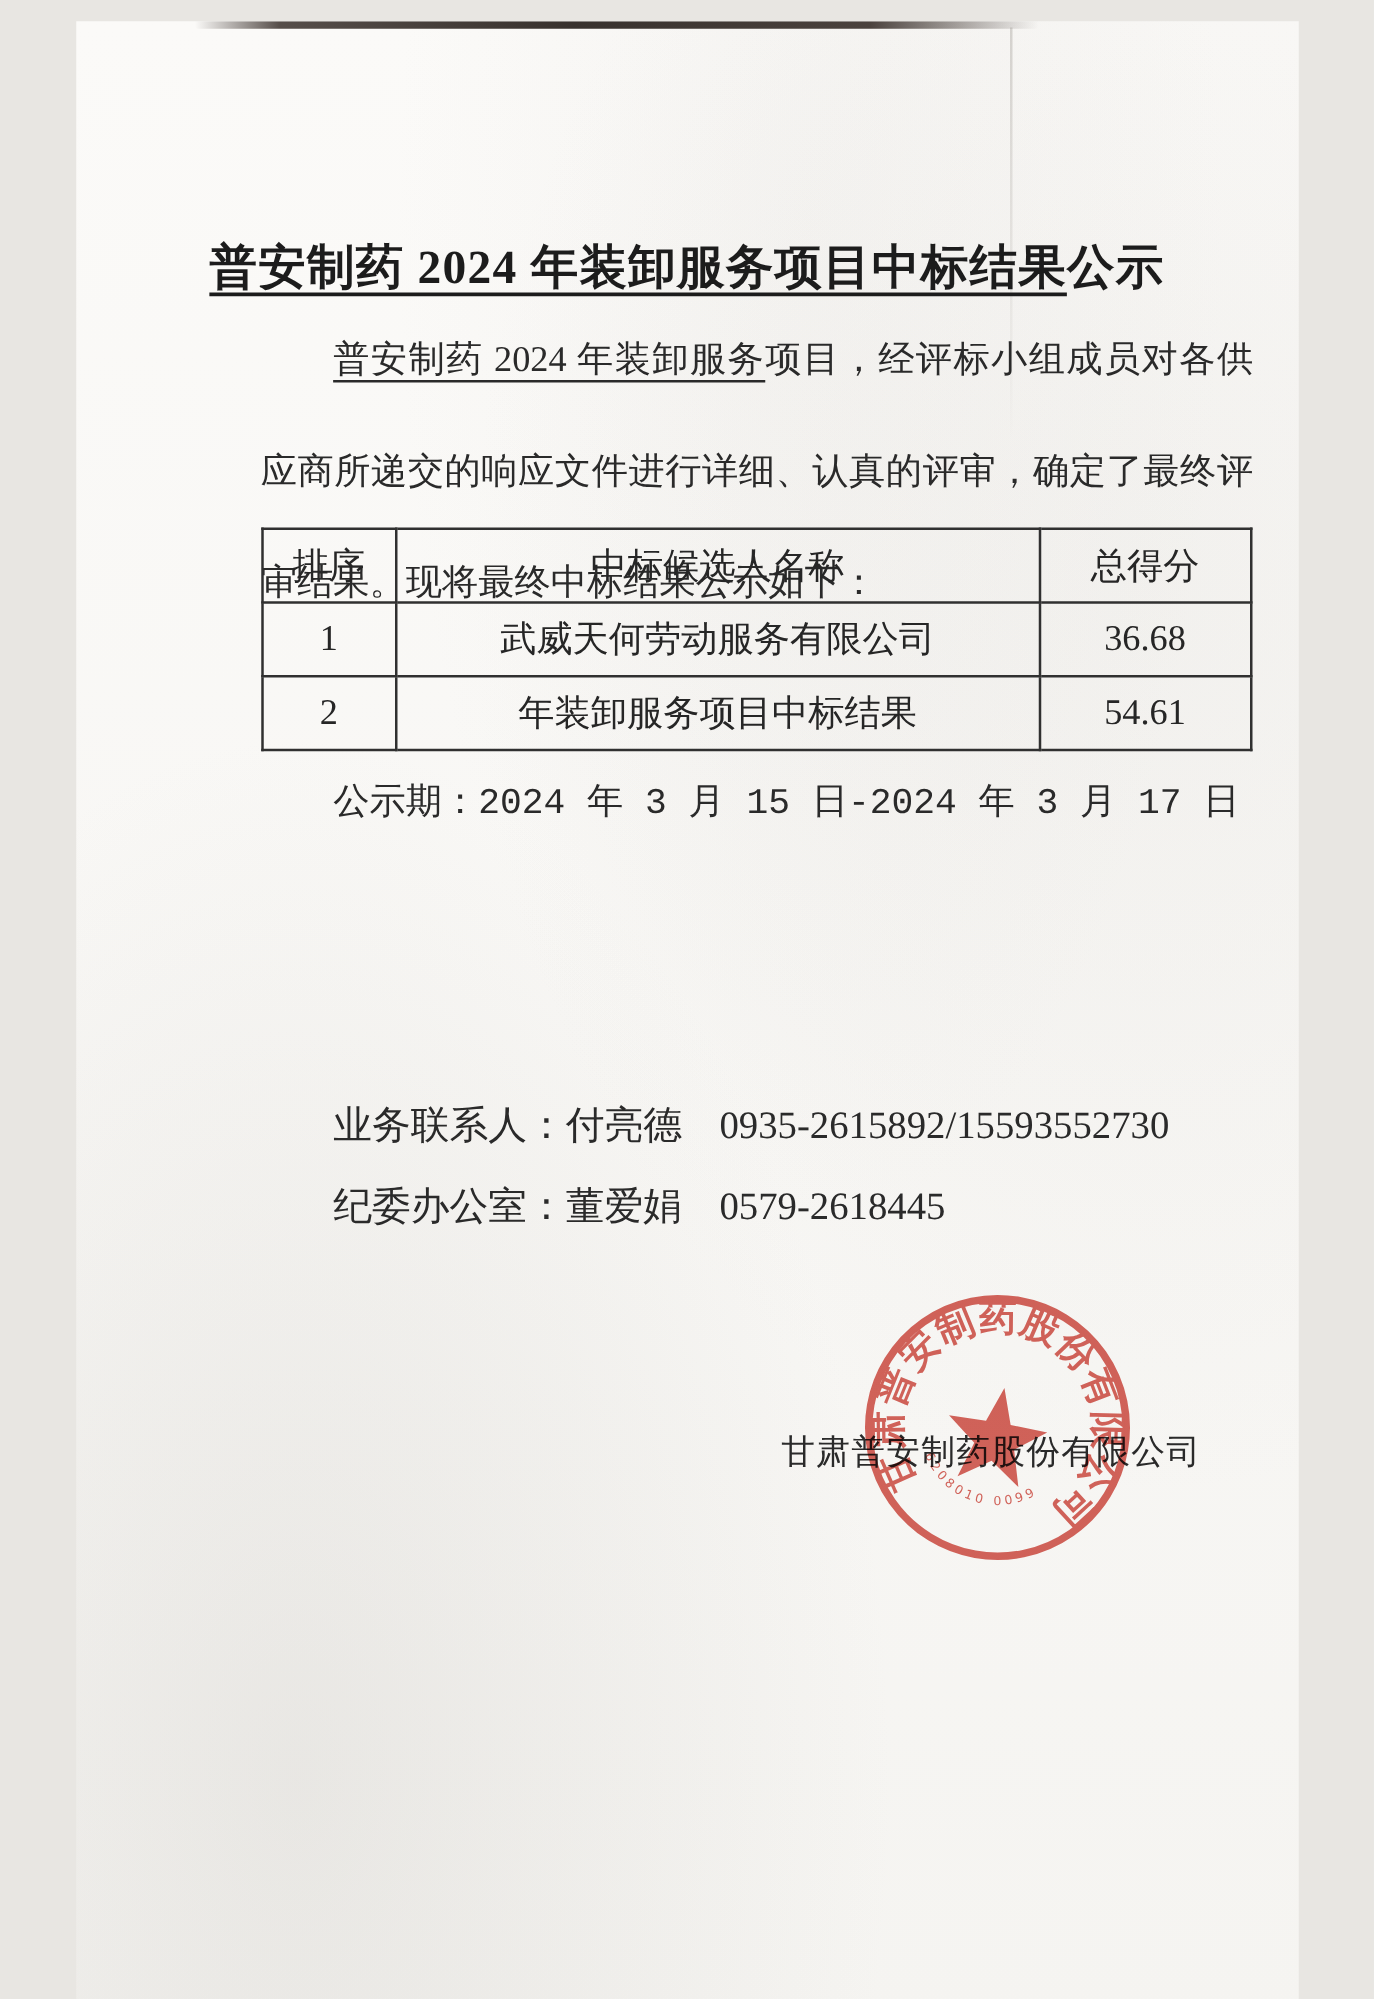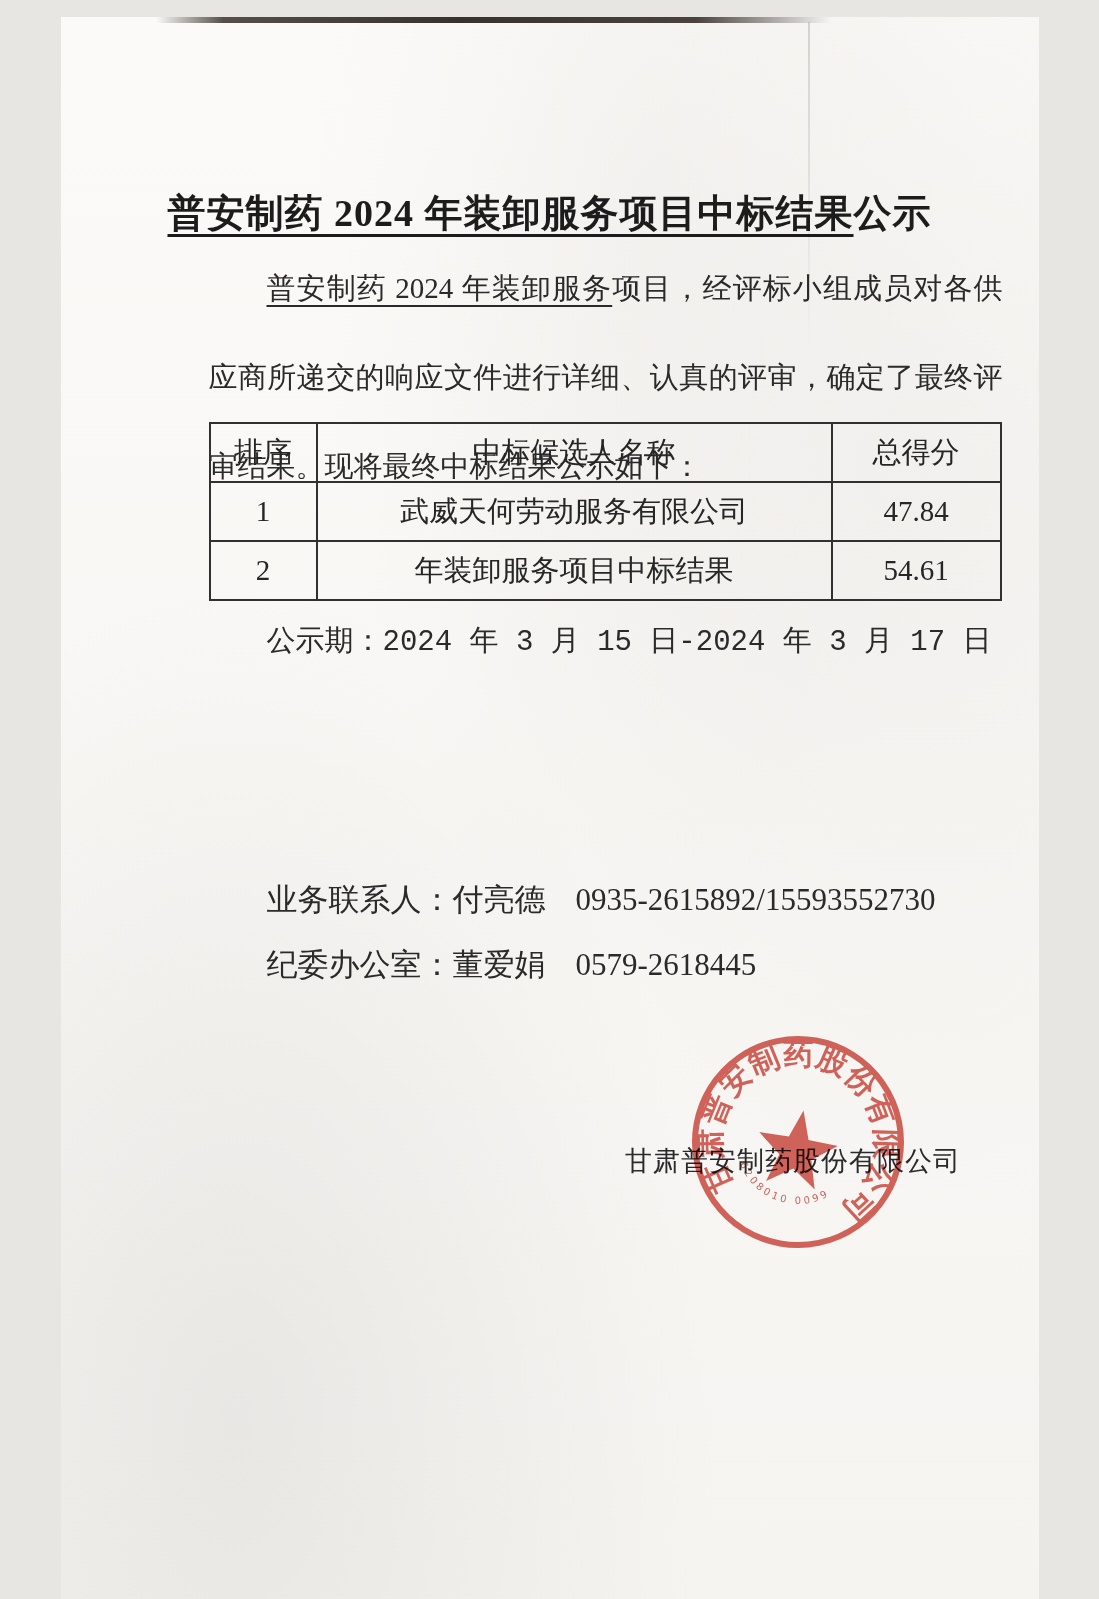--- a/index.html
+++ b/index.html
@@ -100,21 +100,21 @@
       <tr>
         <th>排序</th>
         <th>中标候选人名称</th>
         <th>总得分</th>
       </tr>
     </thead>
     <tbody>
       <tr>
         <td>1</td>
         <td>武威天何劳动服务有限公司</td>
-        <td>47.84</td>
+        <td>36.68</td>
       </tr>
       <tr>
         <td>2</td>
         <td>年装卸服务项目中标结果</td>
         <td>54.61</td>
       </tr>
     </tbody>
   </table>
 
   <p class="para period-line">公示期：2024 年 3 月 15 日-2024 年 3 月 17 日</p>

